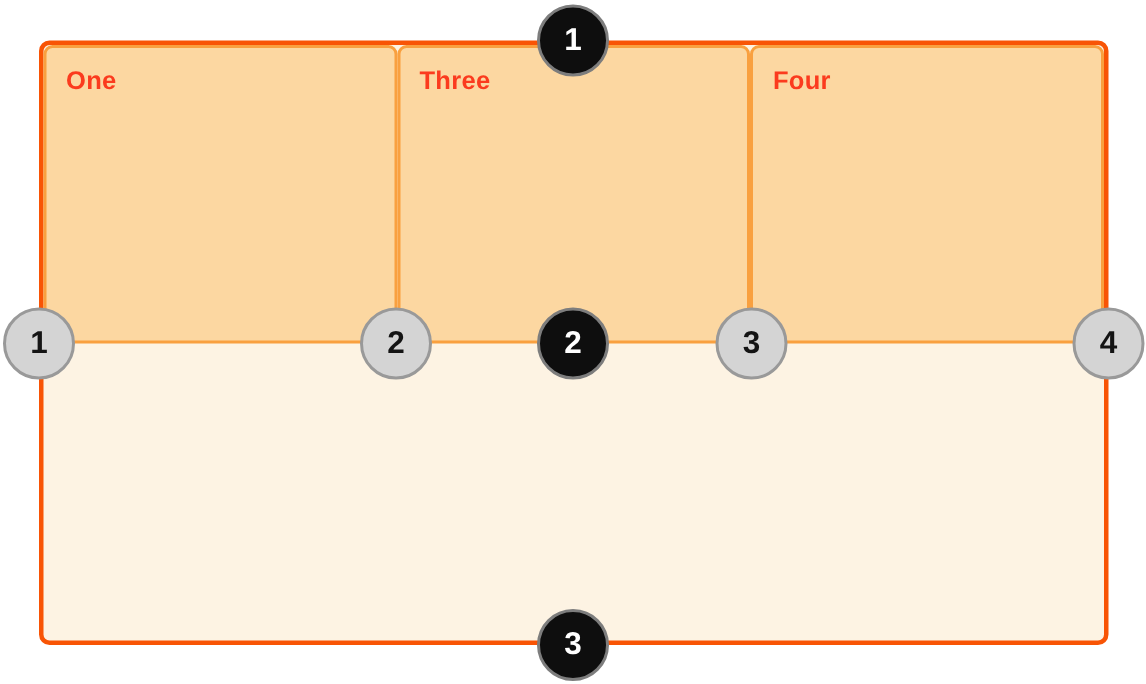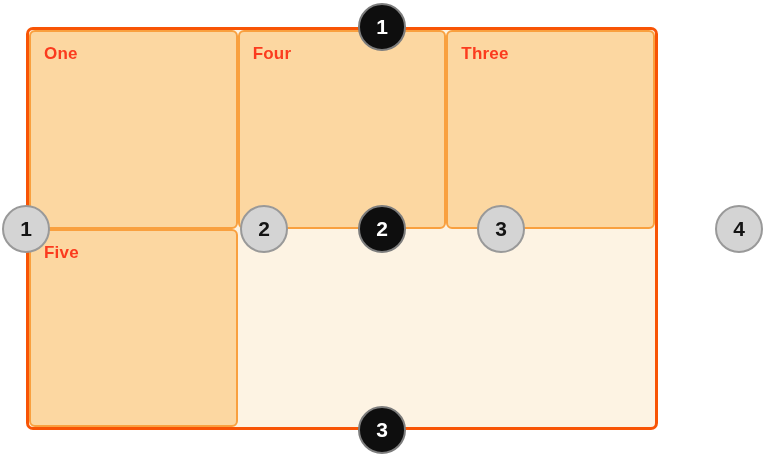--- a/index.html
+++ b/index.html
@@ -29,21 +29,21 @@
   }
   .stage {
     position: relative;
     width: 764px;
     height: 456px;
   }
   .grid-container {
     position: absolute;
     left: 26px;
     top: 27px;
-    width: 632px;
+    width: 713px;
     height: 403px;
     box-sizing: border-box;
     background: var(--container_bg);
     border: 3px solid var(--container_border);
     border-radius: 7px;
     display: grid;
     grid-template-columns: repeat(3, 1fr);
     grid-template-rows: 1fr 1fr;
   }
   .grid-cell {
@@ -100,27 +100,24 @@
 </head>
 <body>
 
 <div class="stage">
 
   <div class="grid-container">
     <div class="grid-cell">
       <span class="cell-label">One</span>
     </div>
     <div class="grid-cell">
-      <span class="cell-label">Four</span>
-    </div>
-    <div class="grid-cell">
       <span class="cell-label">Three</span>
     </div>
     <div class="grid-cell">
-      <span class="cell-label">Five</span>
+      <span class="cell-label">Four</span>
     </div>
     <div class="grid-cell empty"></div>
   </div>
 
   <div class="badge black row-1">1</div>
   <div class="badge black row-2">2</div>
   <div class="badge black row-3">3</div>
 
   <div class="badge gray col-1">1</div>
   <div class="badge gray col-2">2</div>

